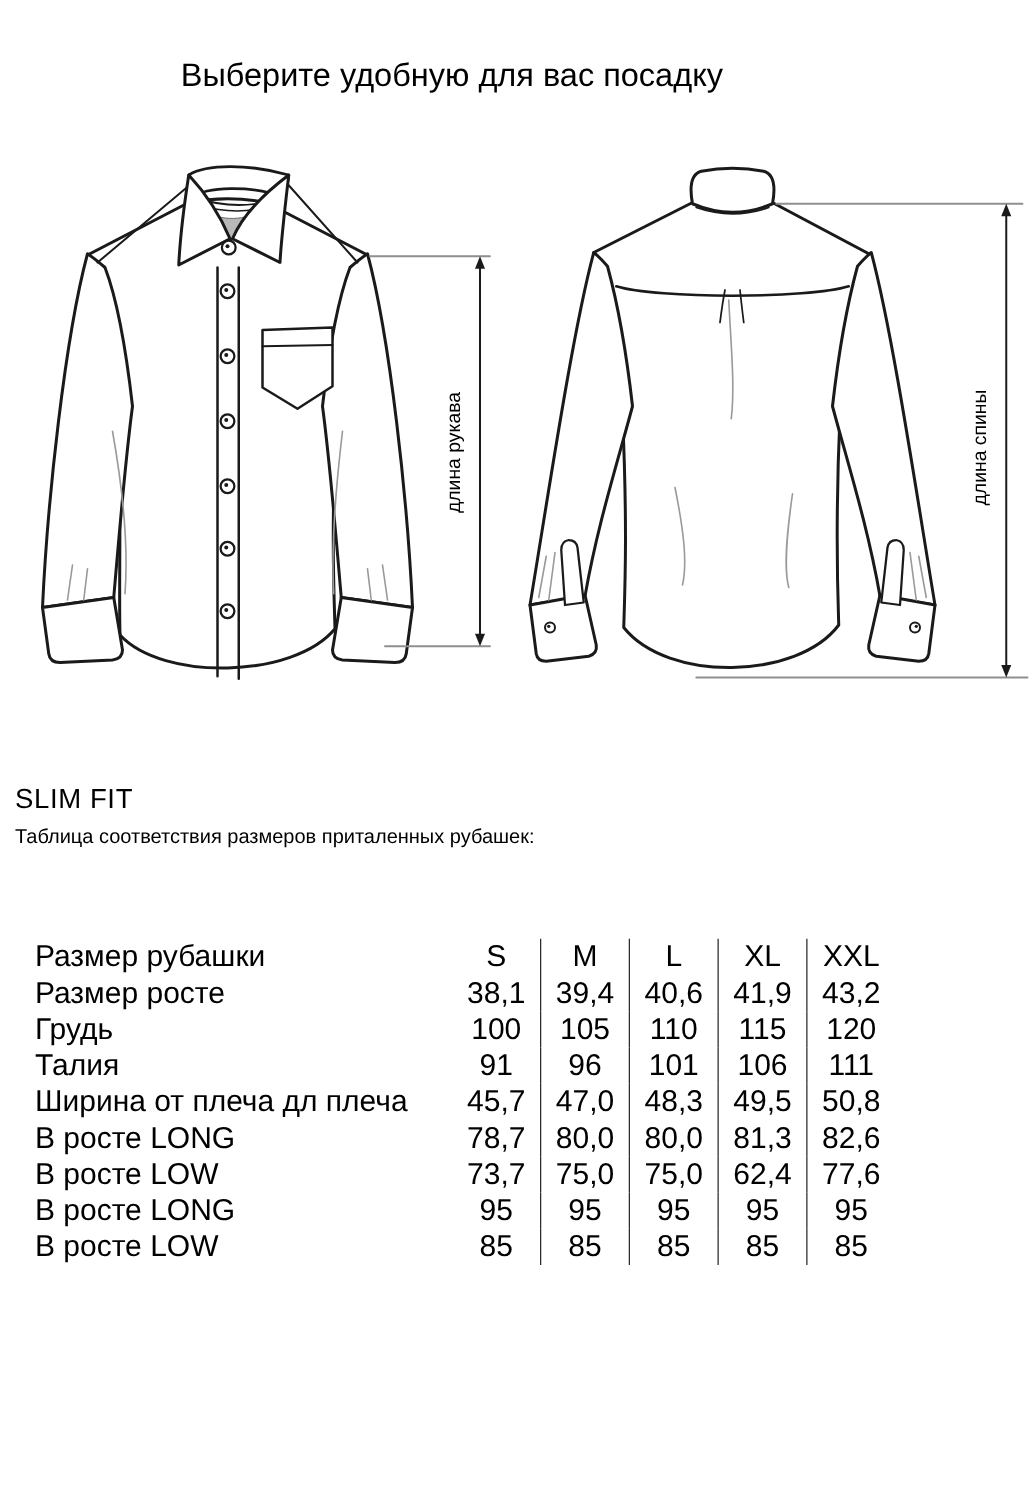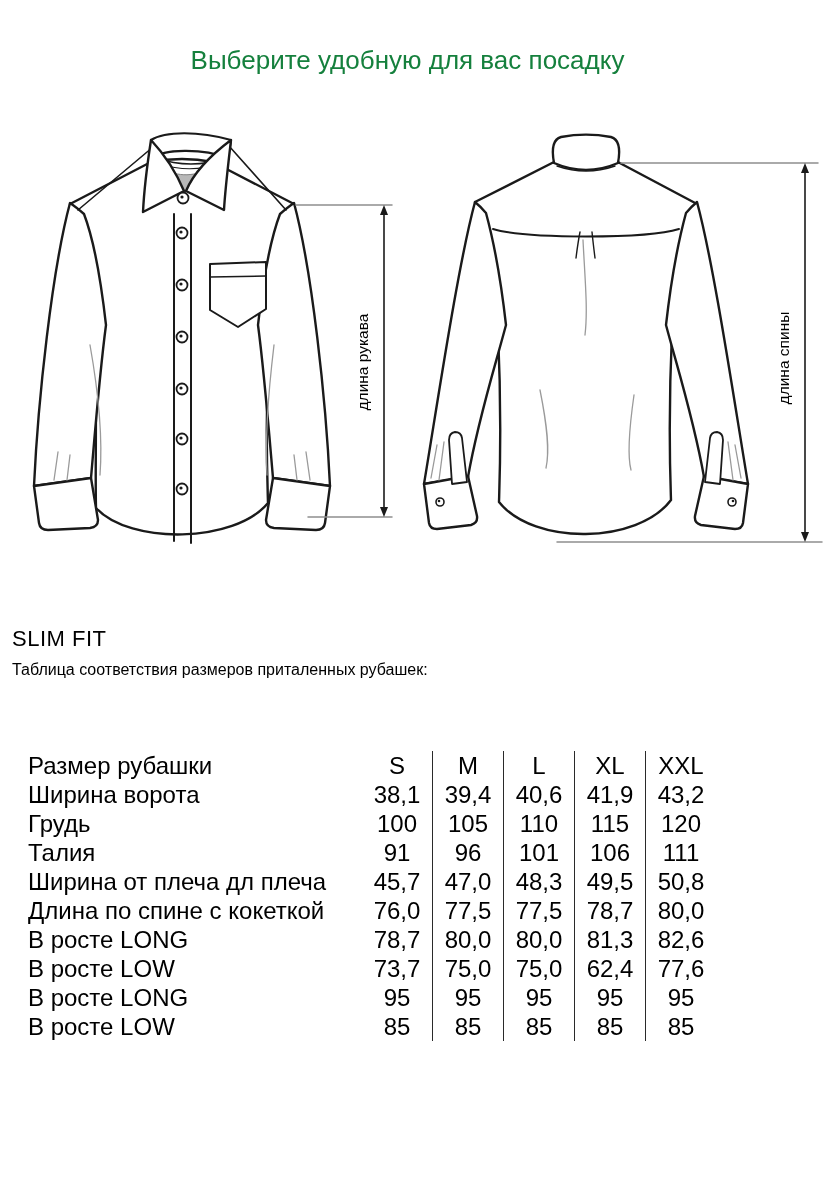--- a/index.html
+++ b/index.html
@@ -2,21 +2,21 @@
 <html><head>
 <meta charset="utf-8">
 <style>
   html,body{margin:0;padding:0;}
   body{
     width:825px;height:1200px;position:relative;background:#ffffff;
     font-family:"Liberation Sans", sans-serif;color:#000;overflow:hidden;
   }
   .title{
     position:absolute;top:45px;left:0;width:723px;text-align:center;
-    font-size:26px;line-height:30px;color:#15803d;padding-left:46px;
+    font-size:26px;line-height:30px;color:#000000;
   }
   .fit-heading{
     position:absolute;left:12px;top:626px;font-size:22px;font-weight:normal;
     letter-spacing:.5px;
   }
   .table-caption{
     position:absolute;left:12px;top:661px;font-size:16px;
   }
   table.size-table{
     position:absolute;left:28px;top:751px;border-collapse:collapse;
@@ -172,21 +172,21 @@
   <tbody>
     <tr>
       <td class="lbl">Размер рубашки</td>
       <td class="val">S</td>
       <td class="val">M</td>
       <td class="val">L</td>
       <td class="val">XL</td>
       <td class="val">XXL</td>
     </tr>
     <tr>
-      <td class="lbl">Ширина ворота</td>
+      <td class="lbl">Размер росте</td>
       <td class="val">38,1</td>
       <td class="val">39,4</td>
       <td class="val">40,6</td>
       <td class="val">41,9</td>
       <td class="val">43,2</td>
     </tr>
     <tr>
       <td class="lbl">Грудь</td>
       <td class="val">100</td>
       <td class="val">105</td>
@@ -204,28 +204,20 @@
     </tr>
     <tr>
       <td class="lbl">Ширина от плеча дл плеча</td>
       <td class="val">45,7</td>
       <td class="val">47,0</td>
       <td class="val">48,3</td>
       <td class="val">49,5</td>
       <td class="val">50,8</td>
     </tr>
     <tr>
-      <td class="lbl">Длина по спине с кокеткой</td>
-      <td class="val">76,0</td>
-      <td class="val">77,5</td>
-      <td class="val">77,5</td>
-      <td class="val">78,7</td>
-      <td class="val">80,0</td>
-    </tr>
-    <tr>
       <td class="lbl">В росте LONG</td>
       <td class="val">78,7</td>
       <td class="val">80,0</td>
       <td class="val">80,0</td>
       <td class="val">81,3</td>
       <td class="val">82,6</td>
     </tr>
     <tr>
       <td class="lbl">В росте LOW</td>
       <td class="val">73,7</td>

